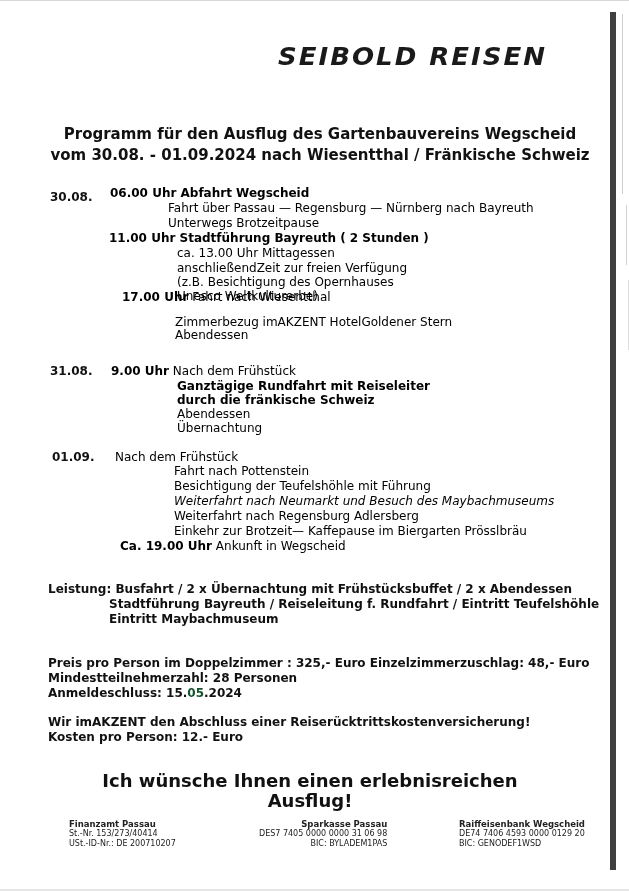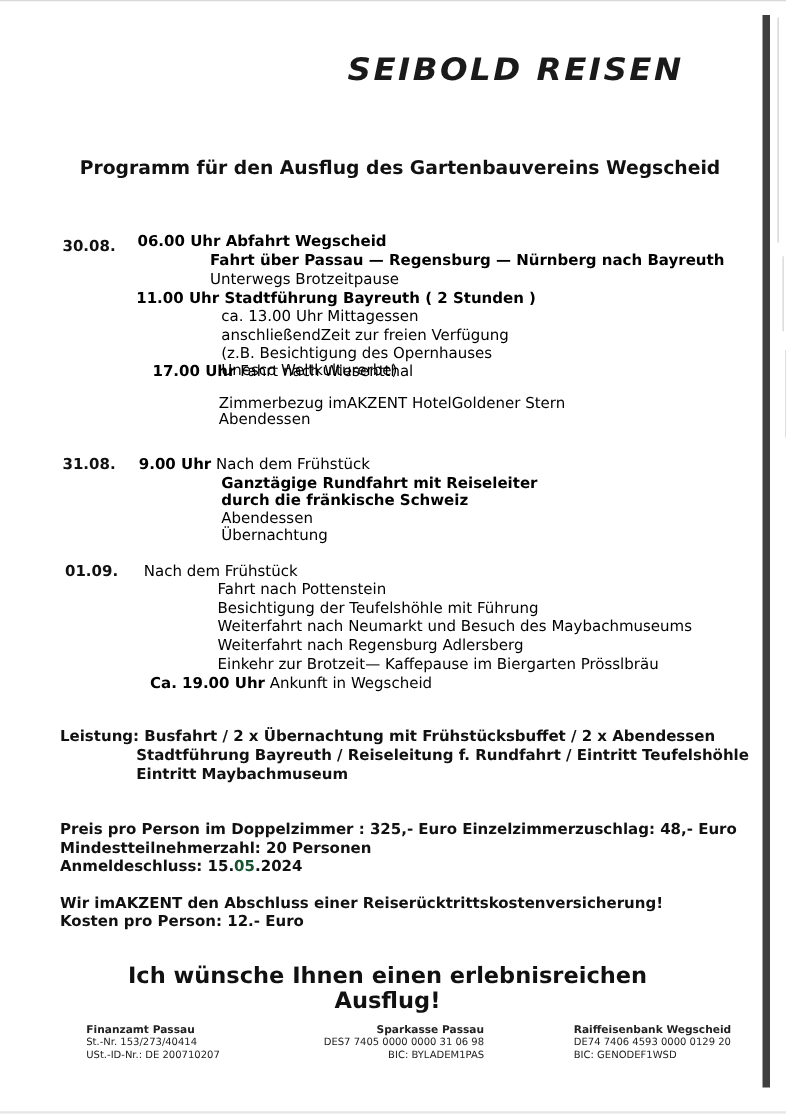--- a/index.html
+++ b/index.html
@@ -49,25 +49,26 @@
 <div class="sideline1"></div>
 <div class="sideline2"></div>
 <div class="sideline3"></div>
 
 <div class="logo">
   <span class="logo-main">SEIBOLD REISEN</span>
 </div>
 
 <div class="title">
   <div>Programm für den Ausflug des Gartenbauvereins Wegscheid</div>
+  <div>vom 30.08. - 01.09.2024 nach Wiesentthal / Fränkische Schweiz</div>
 </div>
 
 <div class="date" style="left:50px; top:190px;">30.08.</div>
 <div class="t b" style="left:110px; top:186px;">06.00 Uhr Abfahrt Wegscheid</div>
-<div class="t" style="left:168px; top:201px;font-weight:bold;">Fahrt über Passau — Regensburg — Nürnberg nach Bayreuth</div>
+<div class="t" style="left:168px; top:201px;">Fahrt über Passau — Regensburg — Nürnberg nach Bayreuth</div>
 <div class="t" style="left:168px; top:216px;">Unterwegs Brotzeitpause</div>
 <div class="t b" style="left:109px; top:231px;">11.00 Uhr Stadtführung Bayreuth ( 2 Stunden )</div>
 <div class="t" style="left:177px; top:246px;">ca. 13.00 Uhr Mittagessen</div>
 <div class="t" style="left:177px; top:261px;">anschließendZeit zur freien Verfügung</div>
 <div class="t" style="left:177px; top:275px;">(z.B. Besichtigung des Opernhauses</div>
 <div class="t" style="left:177px; top:289px;">Unesco Weltkulturerbe)</div>
 <div class="t" style="left:122px; top:290px;">
   <span class="b">17.00 Uhr</span>
   <span>Fahrt nach Wiesentthal</span>
 </div>
@@ -81,37 +82,37 @@
 </div>
 <div class="t b" style="left:177px; top:379px;">Ganztägige Rundfahrt mit Reiseleiter</div>
 <div class="t b" style="left:177px; top:393px;">durch die fränkische Schweiz</div>
 <div class="t" style="left:177px; top:407px;">Abendessen</div>
 <div class="t" style="left:177px; top:421px;">Übernachtung</div>
 
 <div class="date" style="left:52px; top:450px;">01.09.</div>
 <div class="t" style="left:115px; top:450px;">Nach dem Frühstück</div>
 <div class="t" style="left:174px; top:464px;">Fahrt nach Pottenstein</div>
 <div class="t" style="left:174px; top:479px;">Besichtigung der Teufelshöhle mit Führung</div>
-<div class="t" style="left:174px; top:494px;">Weiterfahrt nach Neumarkt und Besuch des Maybachmuseums</div>
+<div class="t" style="left:174px; top:494px;font-style:italic;">Weiterfahrt nach Neumarkt und Besuch des Maybachmuseums</div>
 <div class="t" style="left:174px; top:509px;">Weiterfahrt nach Regensburg Adlersberg</div>
 <div class="t" style="left:174px; top:524px;">Einkehr zur Brotzeit— Kaffepause im Biergarten Prösslbräu</div>
 <div class="t" style="left:120px; top:539px;">
   <span class="b">Ca. 19.00 Uhr</span>
   <span>Ankunft in Wegscheid</span>
 </div>
 
 <div class="sec" style="top:581px;">
   <span>Leistung:</span>
   <span>Busfahrt / 2 x Übernachtung mit Frühstücksbuffet / 2 x Abendessen</span>
 </div>
 <div class="sec" style="left:109px; top:596px;">Stadtführung Bayreuth / Reiseleitung f. Rundfahrt / Eintritt Teufelshöhle</div>
 <div class="sec" style="left:109px; top:611px;">Eintritt Maybachmuseum</div>
 
 <div class="sec" style="top:655px;">Preis pro Person im Doppelzimmer : 325,- Euro Einzelzimmerzuschlag: 48,- Euro</div>
-<div class="sec" style="top:670px;">Mindestteilnehmerzahl: 20 Personen</div>
+<div class="sec" style="top:670px;">Mindestteilnehmerzahl: 28 Personen</div>
 <div class="sec" style="top:685px;">
   <span>Anmeldeschluss: 15.</span><span class="red">05</span><span>.2024</span>
 </div>
 
 <div class="sec" style="top:714px;">Wir imAKZENT den Abschluss einer Reiserücktrittskostenversicherung!</div>
 <div class="sec" style="top:729px;">Kosten pro Person: 12.- Euro</div>
 
 <div class="closing">Ich wünsche Ihnen einen erlebnisreichen Ausflug!</div>
 
 <div class="foot" style="left:69px;">

